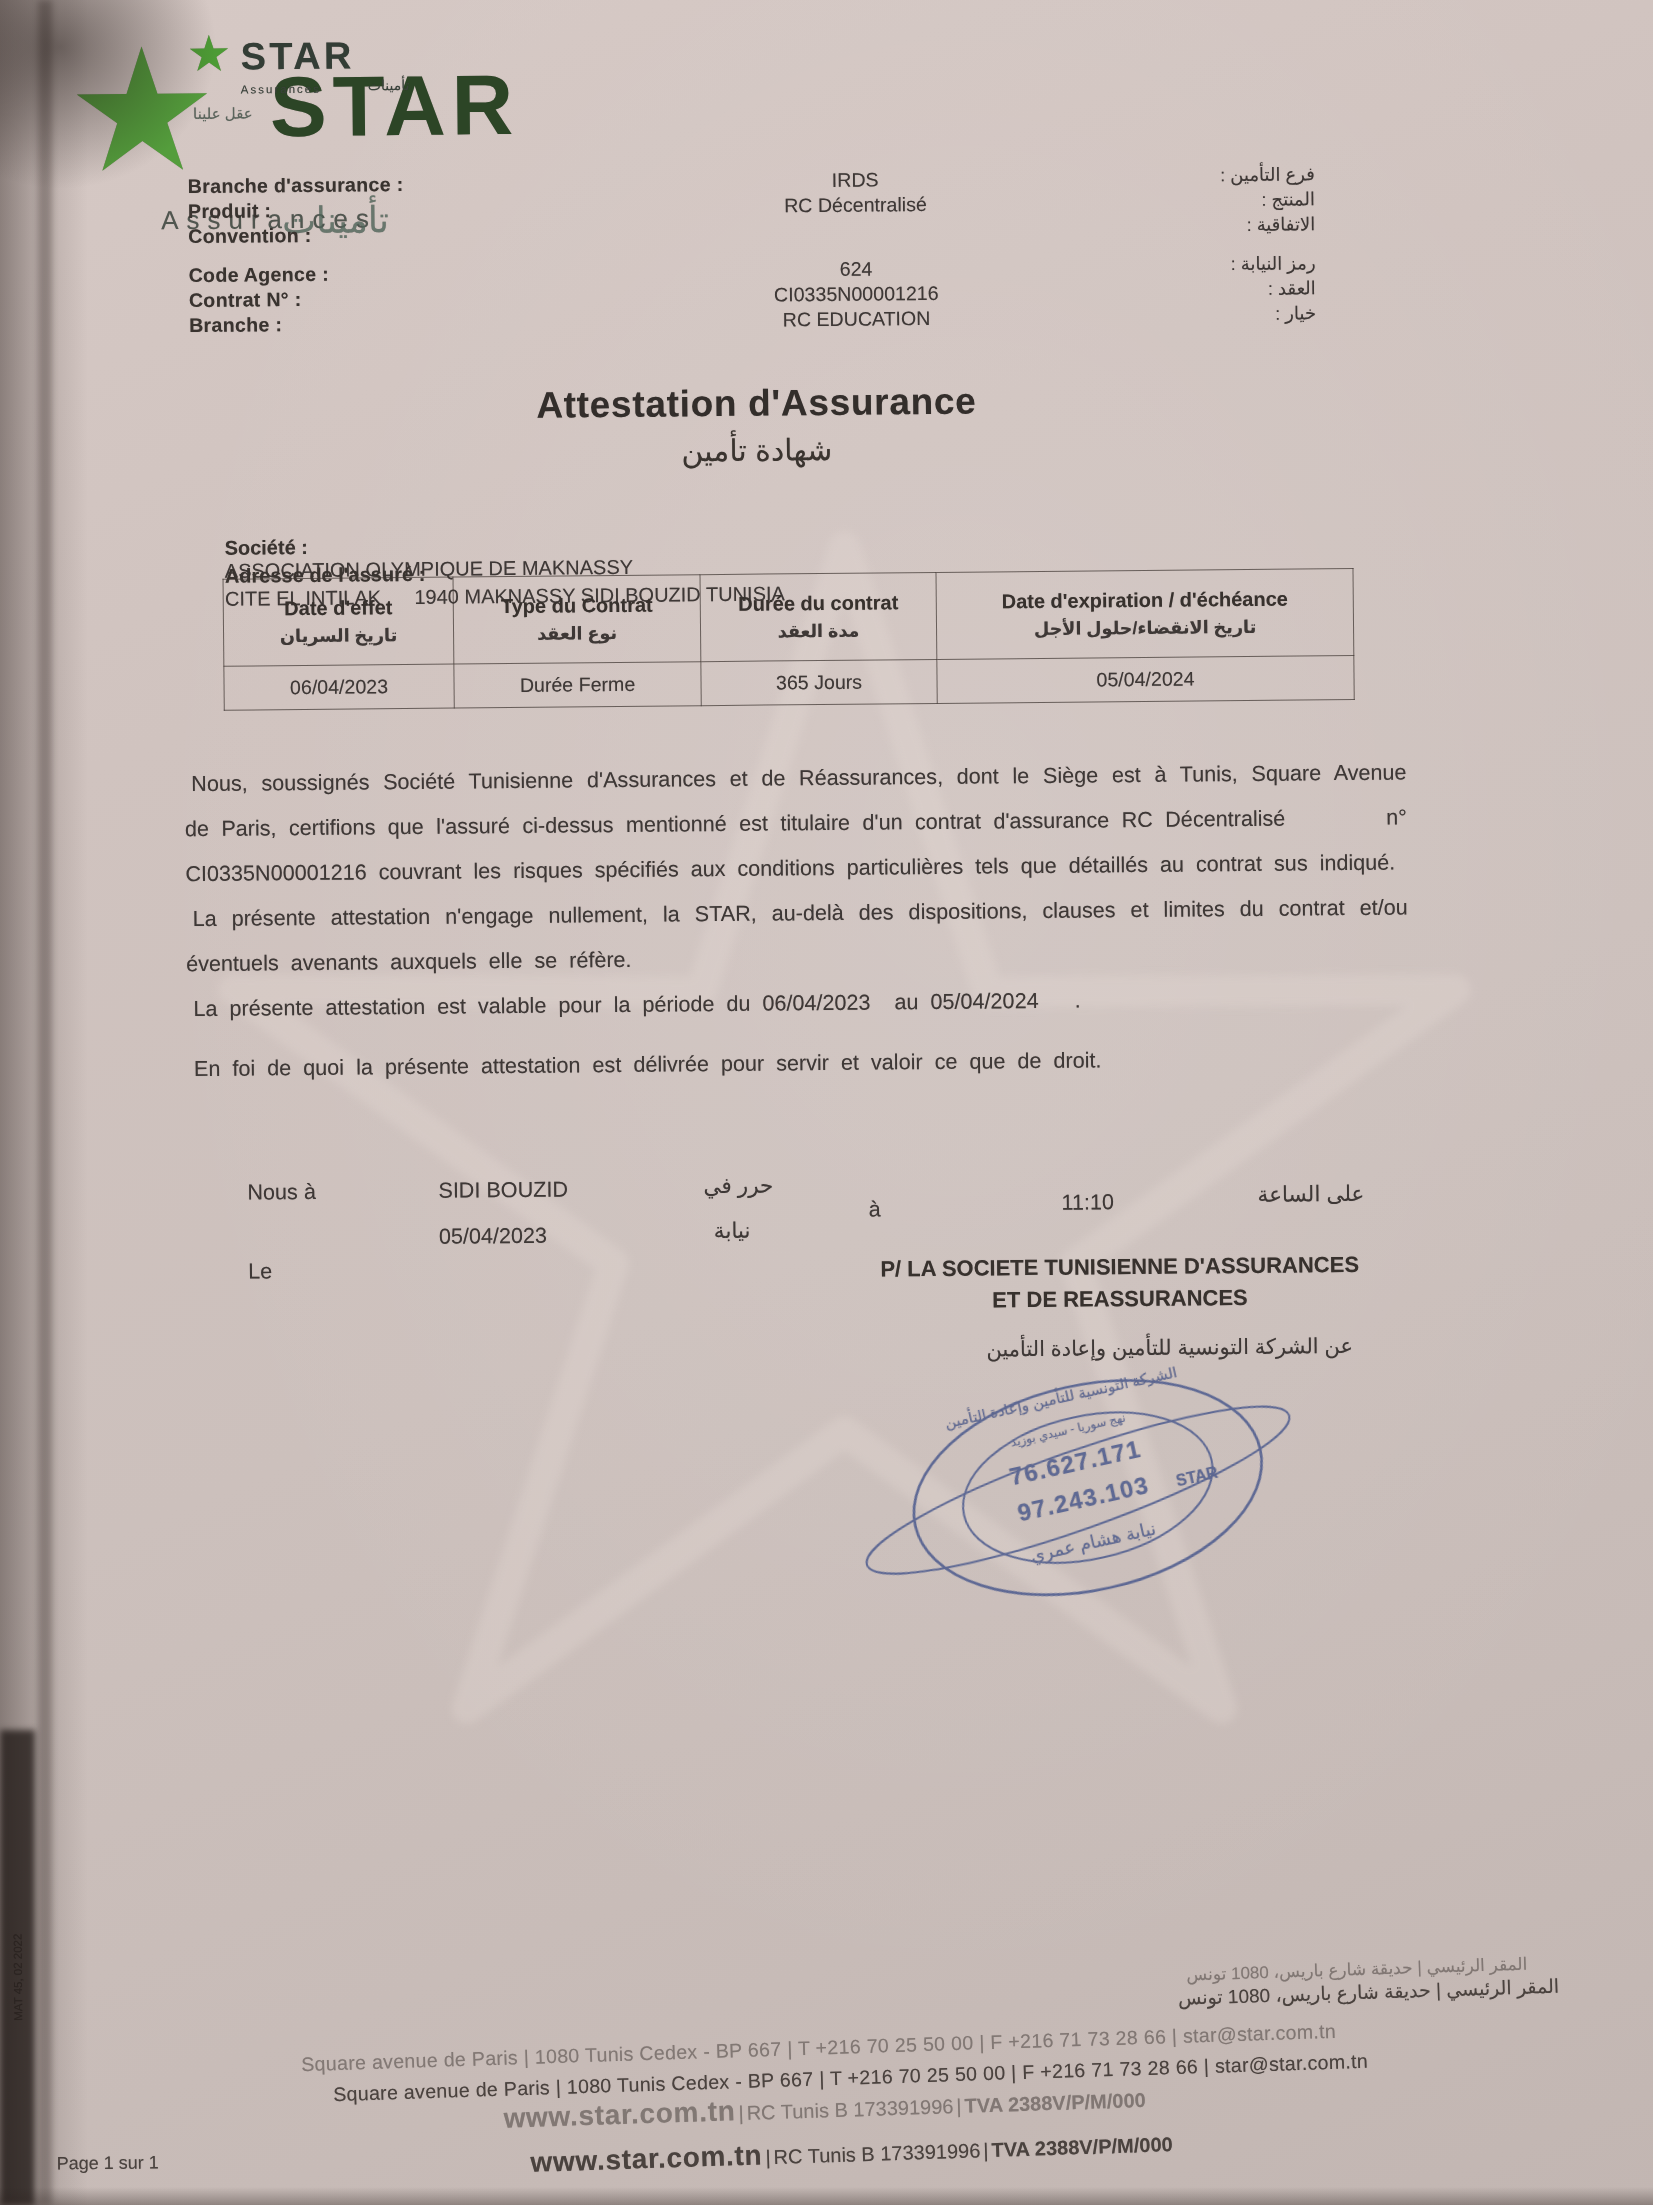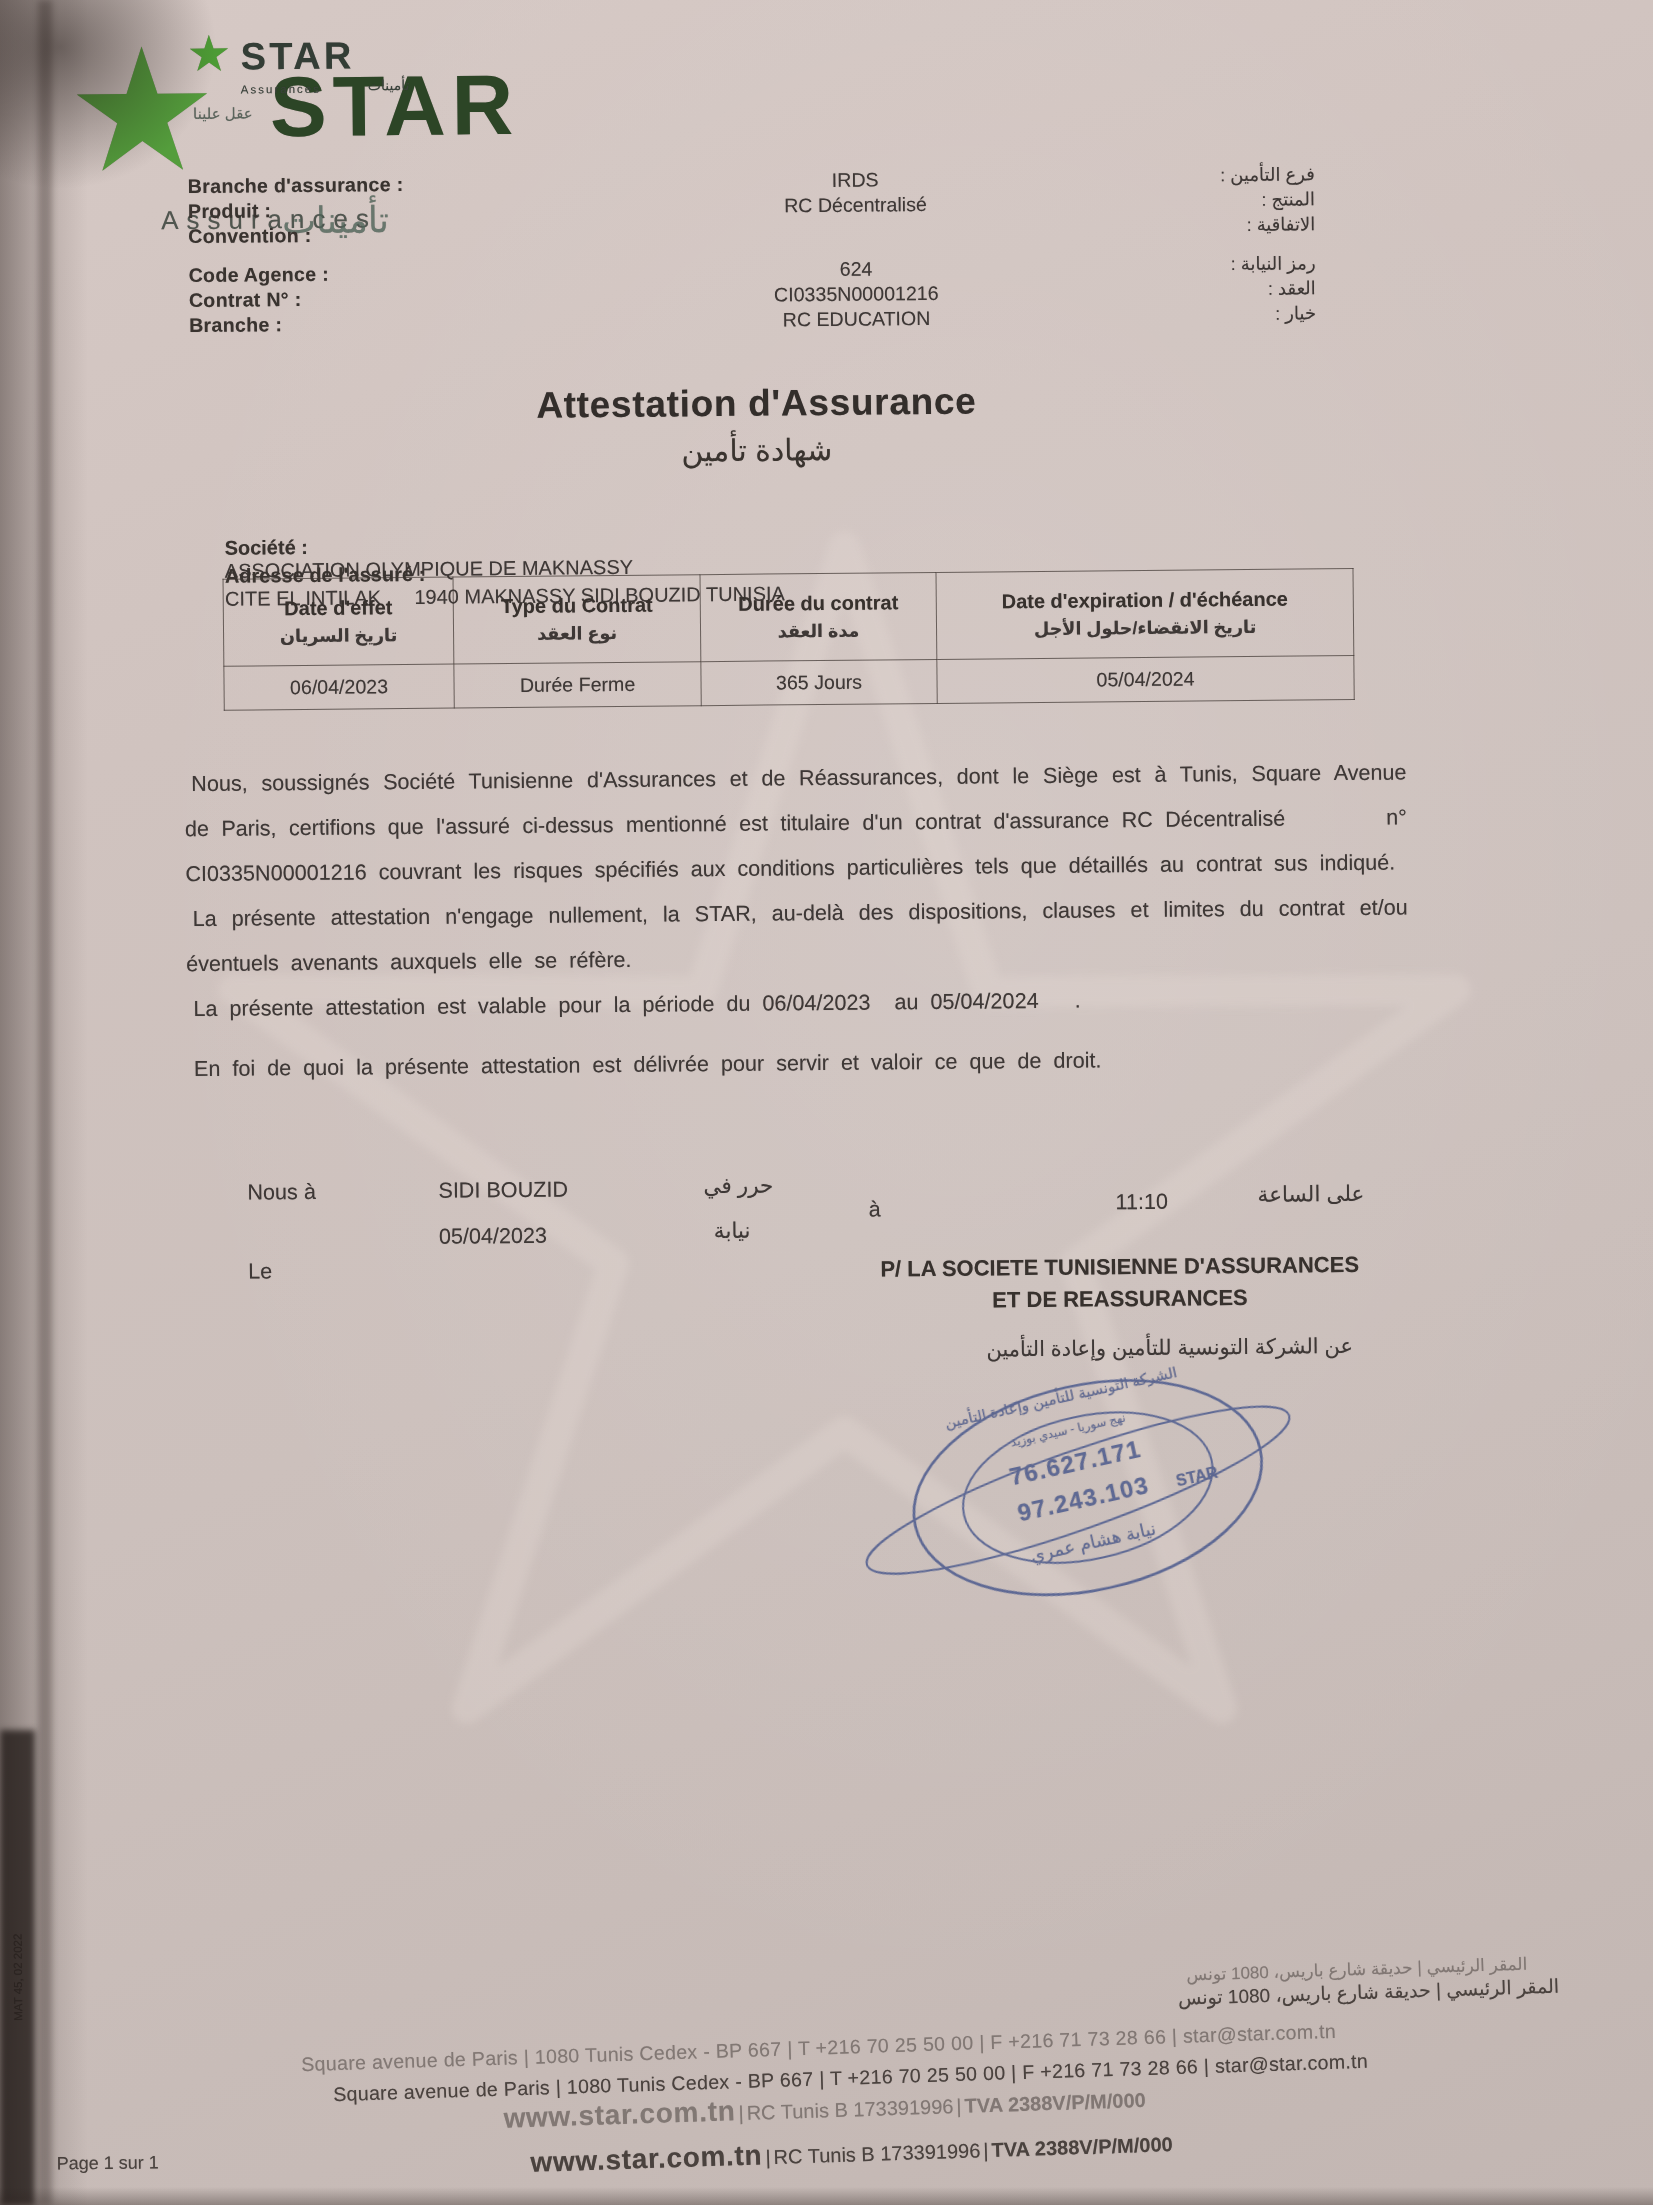--- a/index.html
+++ b/index.html
@@ -181,21 +181,21 @@
       <p class="sp">En foi de quoi la présente attestation est délivrée pour servir et valoir ce que de droit.</p>
     </div>
 
     <div class="abs sig" style="left:247px;top:1174px;">Nous à</div>
     <div class="abs sig" style="left:438px;top:1174px;">SIDI BOUZID</div>
     <div class="abs sig" dir="rtl" style="left:703px;top:1172px;text-align:right;">حرر في</div>
     <div class="abs sig" style="left:247px;top:1220px;margin-top:33px;">Le</div>
     <div class="abs sig" style="left:438px;top:1220px;">05/04/2023</div>
     <div class="abs sig" dir="rtl" style="left:713px;top:1217px;">نيابة</div>
     <div class="abs sig" style="left:868px;top:1197px;">à</div>
-    <div class="abs sig" style="left:1115px;top:1192px;">11:10</div>
+    <div class="abs sig" style="left:1061px;top:1192px;">11:10</div>
     <div class="abs sig" dir="rtl" style="left:1257px;top:1186px;">على الساعة</div>
 
     <div class="abs company">
       <div>P/ LA SOCIETE TUNISIENNE D'ASSURANCES</div>
       <div>ET DE  REASSURANCES</div>
     </div>
     <div class="abs company-ar" dir="rtl">عن الشركة التونسية للتأمين وإعادة التأمين</div>
 
     <div class="abs stamp">
       <svg width="459" height="263" viewBox="0 0 680 390">

